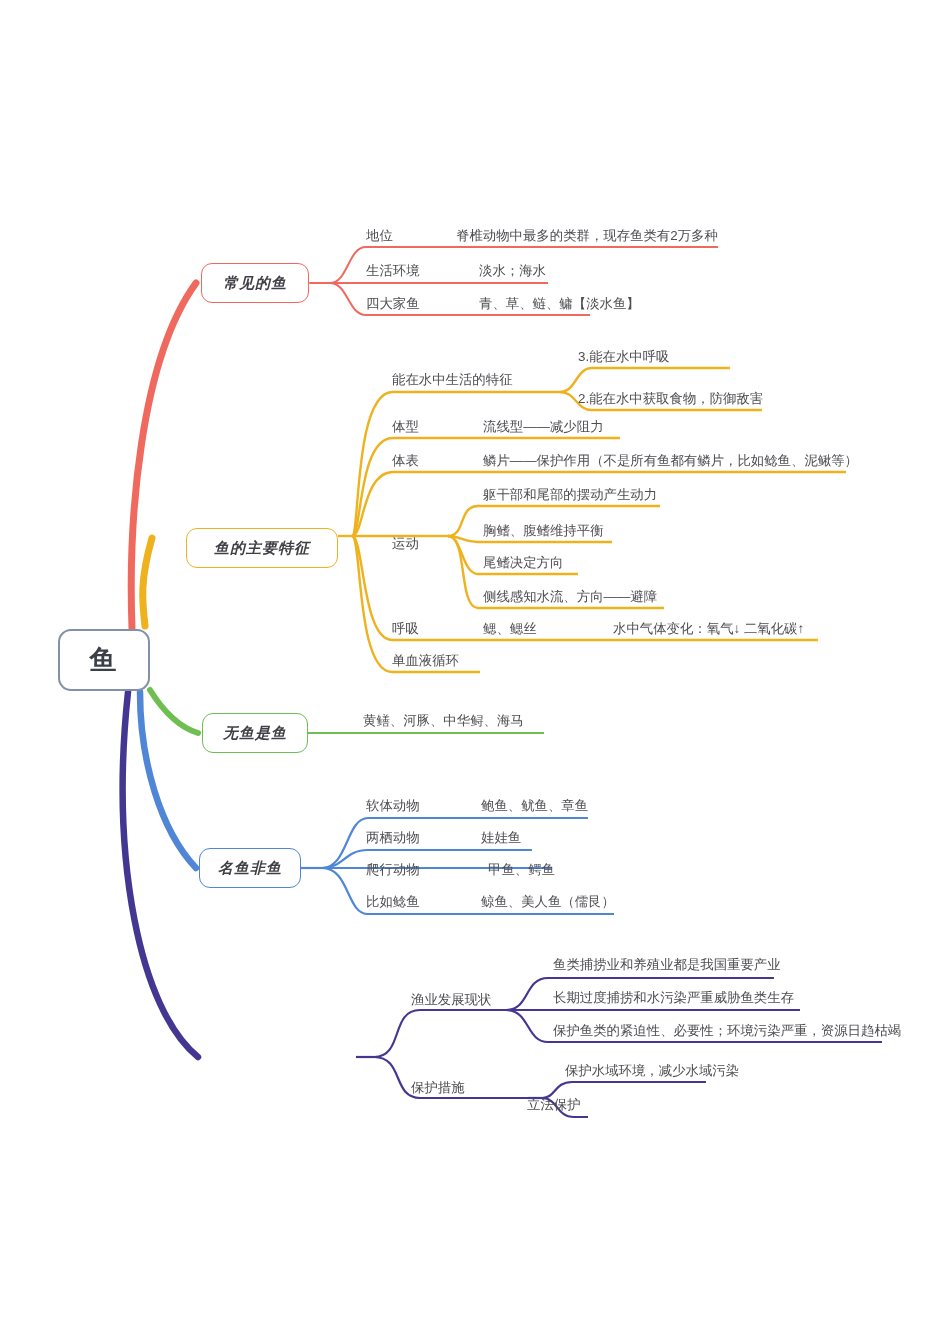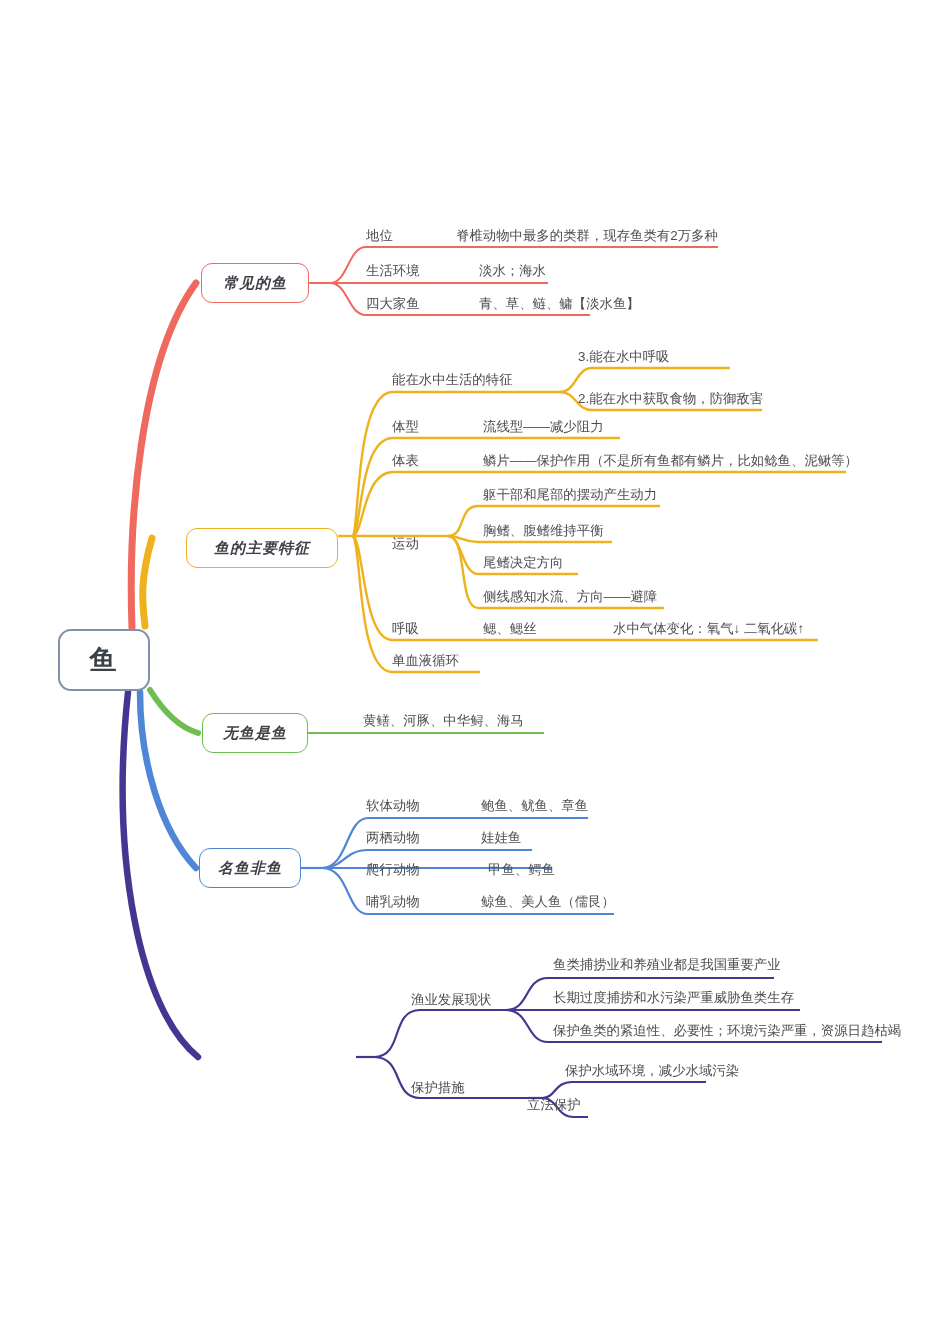--- a/index.html
+++ b/index.html
@@ -162,21 +162,21 @@
 
   <div class="leaf" style="left:366px;top:799px;">软体动物</div>
   <div class="leaf" style="left:481px;top:799px;">鲍鱼、鱿鱼、章鱼</div>
 
   <div class="leaf" style="left:366px;top:831px;">两栖动物</div>
   <div class="leaf" style="left:481px;top:831px;">娃娃鱼</div>
 
   <div class="leaf" style="left:366px;top:863px;">爬行动物</div>
   <div class="leaf" style="left:488px;top:863px;">甲鱼、鳄鱼</div>
 
-  <div class="leaf" style="left:366px;top:895px;">哺乳动物</div>
+  <div class="leaf" style="left:366px;top:895px;">比如鲶鱼</div>
   <div class="leaf" style="left:481px;top:895px;">鲸鱼、美人鱼（儒艮）</div>
 
   <div class="leaf" style="left:411px;top:993px;">渔业发展现状</div>
   <div class="leaf" style="left:553px;top:958px;">鱼类捕捞业和养殖业都是我国重要产业</div>
   <div class="leaf" style="left:553px;top:991px;">长期过度捕捞和水污染严重威胁鱼类生存</div>
   <div class="leaf" style="left:553px;top:1024px;">保护鱼类的紧迫性、必要性；环境污染严重，资源日趋枯竭</div>
 
   <div class="leaf" style="left:411px;top:1081px;">保护措施</div>
   <div class="leaf" style="left:527px;top:1064px;margin-left:38px;">保护水域环境，减少水域污染</div>
   <div class="leaf" style="left:527px;top:1098px;">立法保护</div>

